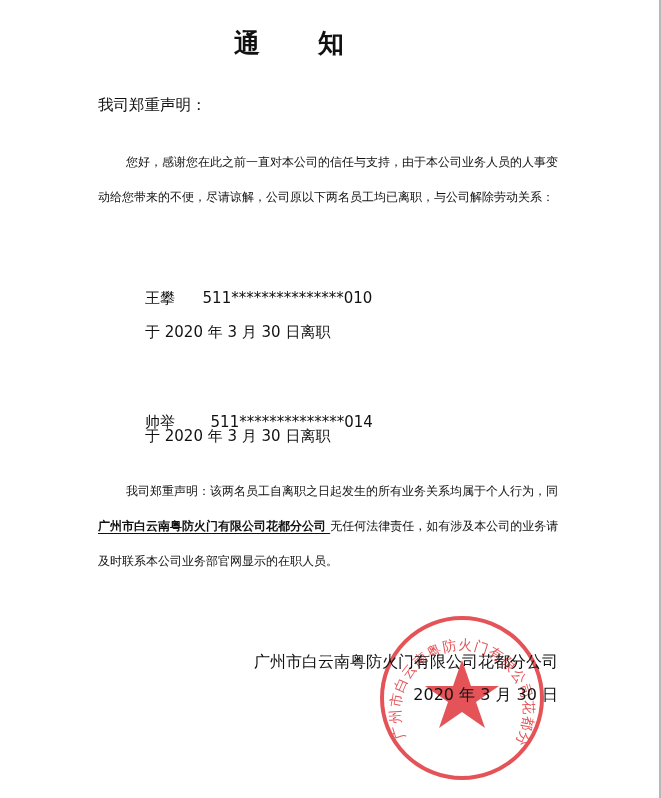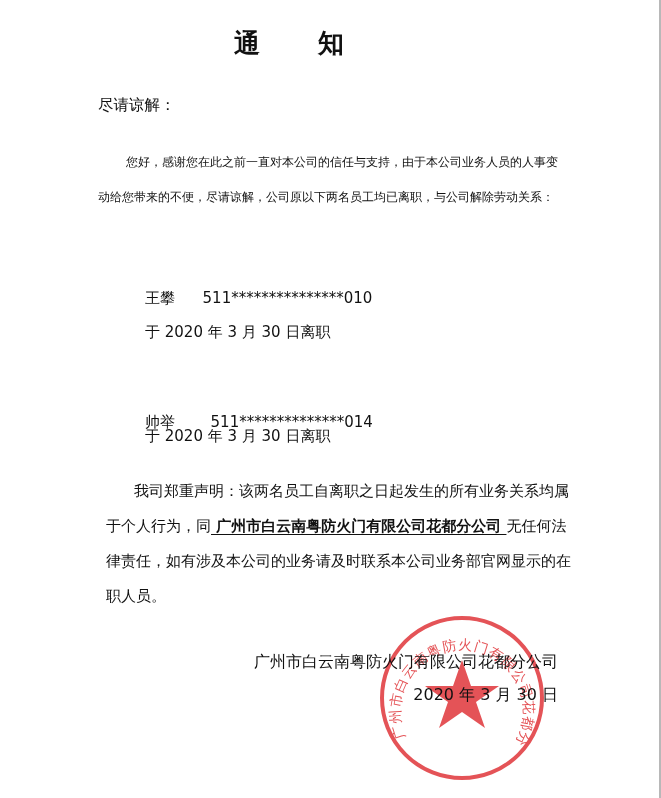--- a/index.html
+++ b/index.html
@@ -14,37 +14,37 @@
   }
   .title span { display: inline-block; }
   .title .gap { width: 58px; }
   .line { position: absolute; left: 98px; font-size: 15.5px; white-space: nowrap; }
   .salutation { top: 95px; }
   .p1 { top: 145px; left: 98px; width: 470px; line-height: 35px; font-size: 12px; position: absolute; }
   .p1 .indent, .p3 .indent { display: inline-block; width: 28px; }
   .emp { position: absolute; left: 145px; font-family: "DejaVu Sans", sans-serif; font-size: 15px; white-space: nowrap; }
   .emp .name { display: inline-block; }
   .emp .id { display: inline-block; }
-  .p3 { top: 474px; left: 98px; width: 470px; line-height: 35px; font-size: 15px; position: absolute; margin-left: 8px; }
+  .p3 { top: 474px; left: 98px; width: 470px; line-height: 35px; font-size: 12px; position: absolute; }
   .p3 .company { font-family: "DejaVu Sans", sans-serif; font-weight: bold; text-decoration: underline; text-underline-offset: 3px; }
   .sign { position: absolute; right: 103px; font-family: "DejaVu Sans", sans-serif; font-size: 16px; text-align: right; white-space: nowrap; z-index: 2; }
   .sign-company { top: 652px; }
   .sign-date { top: 685px; text-align: right; }
   .stamp { position: absolute; left: 378px; top: 614px; width: 168px; height: 168px; z-index: 1; opacity: 0.85; }
 </style>
 </head>
 <body>
 
 <div class="vline"></div>
 
 <div class="title">
   <span>通</span><span class="gap"></span><span>知</span>
 </div>
 
-<div class="line salutation">尽请谅解：</div>
+<div class="line salutation">我司郑重声明：</div>
 
 <div class="p1">
   <span class="indent"></span><span>您好，感谢您在此之前一直对本公司的信任与支持，由于本公司业务人员的人事变动给您带来的不便，尽请谅解，公司原以下两名员工均已离职，与公司解除劳动关系：</span>
 </div>
 
 <div class="emp" style="top:289px;">
   <span class="name">王攀</span>
   <span style="display:inline-block;width:18px;"></span>
   <span class="id">511***************010</span>
 </div>

